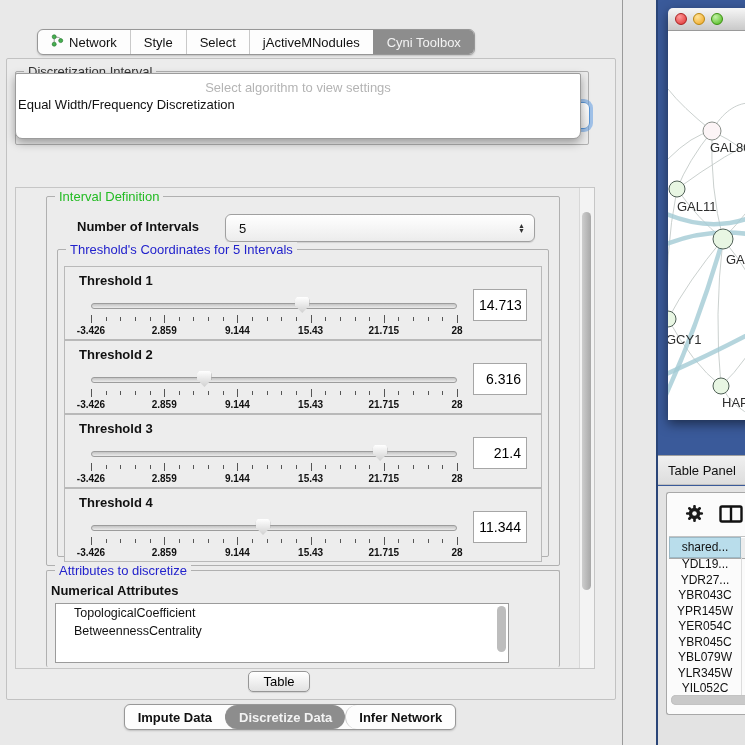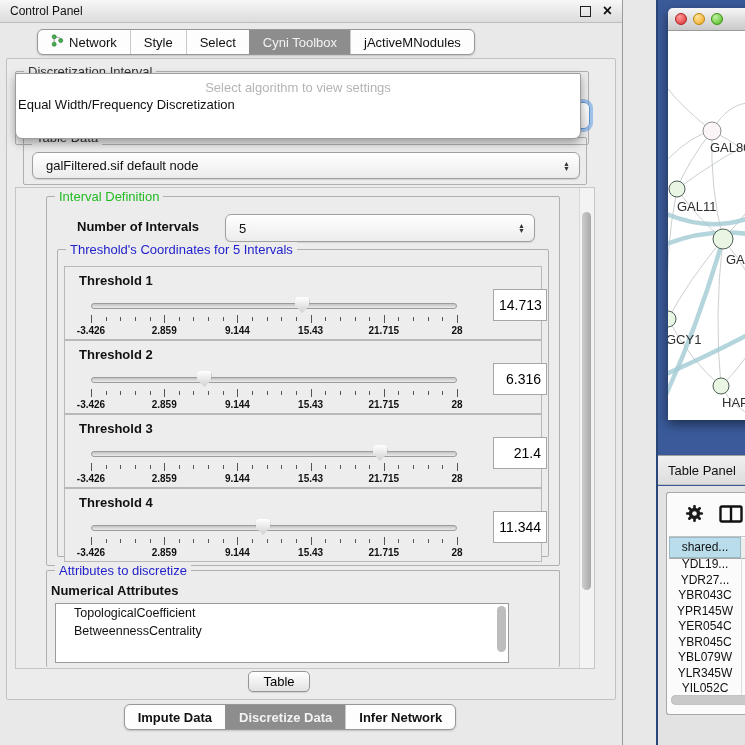--- a/index.html
+++ b/index.html
@@ -10,21 +10,21 @@
   .cp-titlebar{height:22px;background:linear-gradient(#f7f7f7,#dcdcdc);border-bottom:1px solid #bdbdbd;
                display:flex;align-items:center;padding:0 10px;font-size:12px;}
   .cp-title{flex:1;}
   .float-icon{width:9px;height:9px;border:1.5px solid #222;margin-right:12px;}
   .close-icon{font-size:16px;font-weight:bold;line-height:12px;color:#111;}
   .cp-tabs{position:absolute;top:29px;left:0;width:512px;display:flex;justify-content:center;}
   .seg{display:flex;border:1px solid #979797;border-radius:6px;overflow:hidden;background:#fdfdfd;height:24px;box-shadow:0 1px 2px rgba(0,0,0,.18);}
   .seg-item{padding:0 13px;font-size:13px;display:flex;align-items:center;gap:5px;border-left:1px solid #c9c9c9;white-space:nowrap;}
   .seg-item:first-child{border-left:none;}
   .seg-item.selected{background:#8d8d8d;color:#f3f3f3;border-left-color:#8d8d8d;}
-  .seg.bold .seg-item{font-weight:600;}
+  .seg.bold .seg-item{font-weight:600;border-radius:12px;}
   .cp-bottom-tabs{position:absolute;top:704px;left:0;width:580px;display:flex;justify-content:center;}
   #cp-main{position:absolute;top:58px;left:6px;width:608px;height:640px;background:#ececec;border:1px solid #c2c2c2;border-radius:2px;}
   .group{position:absolute;border:1px solid #b0b0b0;border-radius:2px;}
   .group-title{position:absolute;top:-8px;left:8px;background:#ececec;padding:0 4px;font-size:13px;white-space:nowrap;}
   .title-green{color:#22bb22;}
   .title-blue{color:#2222cc;}
   .title-gray{color:#333;}
   
   .combo{position:absolute;border:1px solid #a0a0a0;border-radius:6px;background:linear-gradient(#ffffff,#ececec);
          font-size:13px;display:flex;align-items:center;box-shadow:0 1px 1px rgba(0,0,0,.12);}
@@ -50,21 +50,21 @@
           background:linear-gradient(#ffffff,#d0d0d0);
           clip-path:polygon(15% 0,85% 0,100% 18%,100% 52%,50% 100%,0 52%,0 18%);
           filter:drop-shadow(0 0 1px rgba(0,0,0,.65));}
   .ticks{position:absolute;left:0;right:0;top:18px;height:8px;}
   .tick{position:absolute;width:1px;background:#555;}
   .tick.minor{height:4px;top:2px;}
   .tick.major{height:8px;top:0;}
   .ticklabels{position:absolute;left:0;right:0;top:28px;height:12px;font-size:10px;font-weight:bold;}
   .ticklabel{position:absolute;transform:translateX(-50%);white-space:nowrap;}
   .vbox{position:absolute;left:408px;top:22px;width:54px;height:32px;border:1px solid #a6a6a6;background:#fff;
-        font-size:14px;text-align:right;padding:0 5px;box-sizing:border-box;font-family:inherit;margin-left:20px;}
+        font-size:14px;text-align:right;padding:0 5px;box-sizing:border-box;font-family:inherit;}
   
   #attr-header{position:absolute;left:4px;top:12px;font-weight:bold;font-size:13px;}
   #attr-list{position:absolute;left:8px;top:32px;width:452px;height:58px;background:#fff;border:1px solid #9b9b9b;overflow:hidden;}
   .attr-item{padding-left:18px;font-size:12.5px;line-height:18px;white-space:nowrap;}
   #attr-list .thumb-v{position:absolute;right:2px;top:2px;width:9px;height:46px;background:#bdbdbd;border-radius:5px;}
   #apply-btn{position:absolute;left:241px;top:612px;width:62px;height:21px;border:1px solid #969696;border-radius:5px;
              background:linear-gradient(#ffffff,#e2e2e2);font-size:13px;font-family:inherit;box-shadow:0 1px 1px rgba(0,0,0,.12);}
   
   #desktop{position:absolute;left:656px;top:0;width:123px;height:745px;background:#3a5a9a;border-left:2px solid #2a4578;box-sizing:border-box;}
   #net-window{position:absolute;left:10px;top:8px;width:113px;height:412px;border-radius:5px 0 0 0;
@@ -96,74 +96,62 @@
   .tp-c2{flex:1;padding-left:10px;white-space:nowrap;overflow:hidden;}
   #tp-hscroll{position:absolute;left:4px;bottom:9px;width:106px;height:10px;background:#c9c9c9;border-radius:5px;box-shadow:inset 0 0 1px #909090;}
   .gear-svg,.cols-svg,.cb-svg{display:block;}
 </style>
 </head>
 <body>
 
 <div id="screen">
 
   <div id="control-panel">
-    <div class="cp-titlebar">
-      <span class="cp-title">Control Panel</span>
-      <span class="float-icon"></span>
-      <span class="close-icon">×</span>
-    </div>
 
     <div class="cp-tabs">
       <div class="seg">
         <div class="seg-item">
           <span><svg width="13" height="13" viewBox="0 0 13 13">
                 <path d="M3.2,4.5 L3.2,8.5 M4.8,3.2 C8.5,3.2 9.3,4 9.5,5" stroke="#9a9a9a" stroke-width="1" fill="none"></path>
                 <circle cx="3.2" cy="2.8" r="2" fill="#45b050" stroke="#2c7a33" stroke-width=".7"></circle>
                 <circle cx="3.2" cy="10.2" r="2" fill="#45b050" stroke="#2c7a33" stroke-width=".7"></circle>
                 <circle cx="9.7" cy="6.6" r="2" fill="#45b050" stroke="#2c7a33" stroke-width=".7"></circle>
               </svg></span>
           <span>Network</span>
         </div>
         <div class="seg-item">
             <span>Style</span>
           </div>
         <div class="seg-item">
             <span>Select</span>
           </div>
+        <div class="seg-item">
+            <span>jActiveMNodules</span>
+          </div>
         <div class="seg-item selected">
             <span>Cyni Toolbox</span>
-          </div>
-        <div class="seg-item">
-            <span>jActiveMNodules</span>
           </div>
       </div>
     </div>
 
     <div id="cp-main">
 
       <div class="group" style="left:8px;top:12px;width:572px;height:72px;">
         <span class="group-title title-gray">Discretization Interval</span>
         <div class="combo focused" style="left:16px;top:30px;width:556px;height:25px;">
           <span class="cv"></span>
           <span class="updown">▲<br>▼</span>
         </div>
       </div>
 
       <div id="alg-popup">
         <div class="popup-placeholder">Select algorithm to view settings</div>
         <div class="popup-opt">Equal Width/Frequency Discretization</div>
       </div>
 
-      <div class="group" style="left:16px;top:78px;width:562px;height:46px;">
-        <span class="group-title title-gray">Table Data</span>
-        <div class="combo" style="left:8px;top:14px;width:546px;height:25px;">
-          <span class="cv">galFiltered.sif default node</span>
-          <span class="updown">▲<br>▼</span>
-        </div>
-      </div>
 
       <div id="viewport">
 
         <div class="group" style="left:30px;top:8px;width:512px;height:368px;">
           <span class="group-title title-green">Interval Definition</span>
           <span style="position:absolute;left:30px;top:22px;font-weight:bold;font-size:13px;">Number of Intervals</span>
           <div class="combo" style="left:178px;top:17px;width:308px;height:26px;">
             <span class="cv">5</span>
             <span class="updown">▲<br>▼</span>
           </div>

